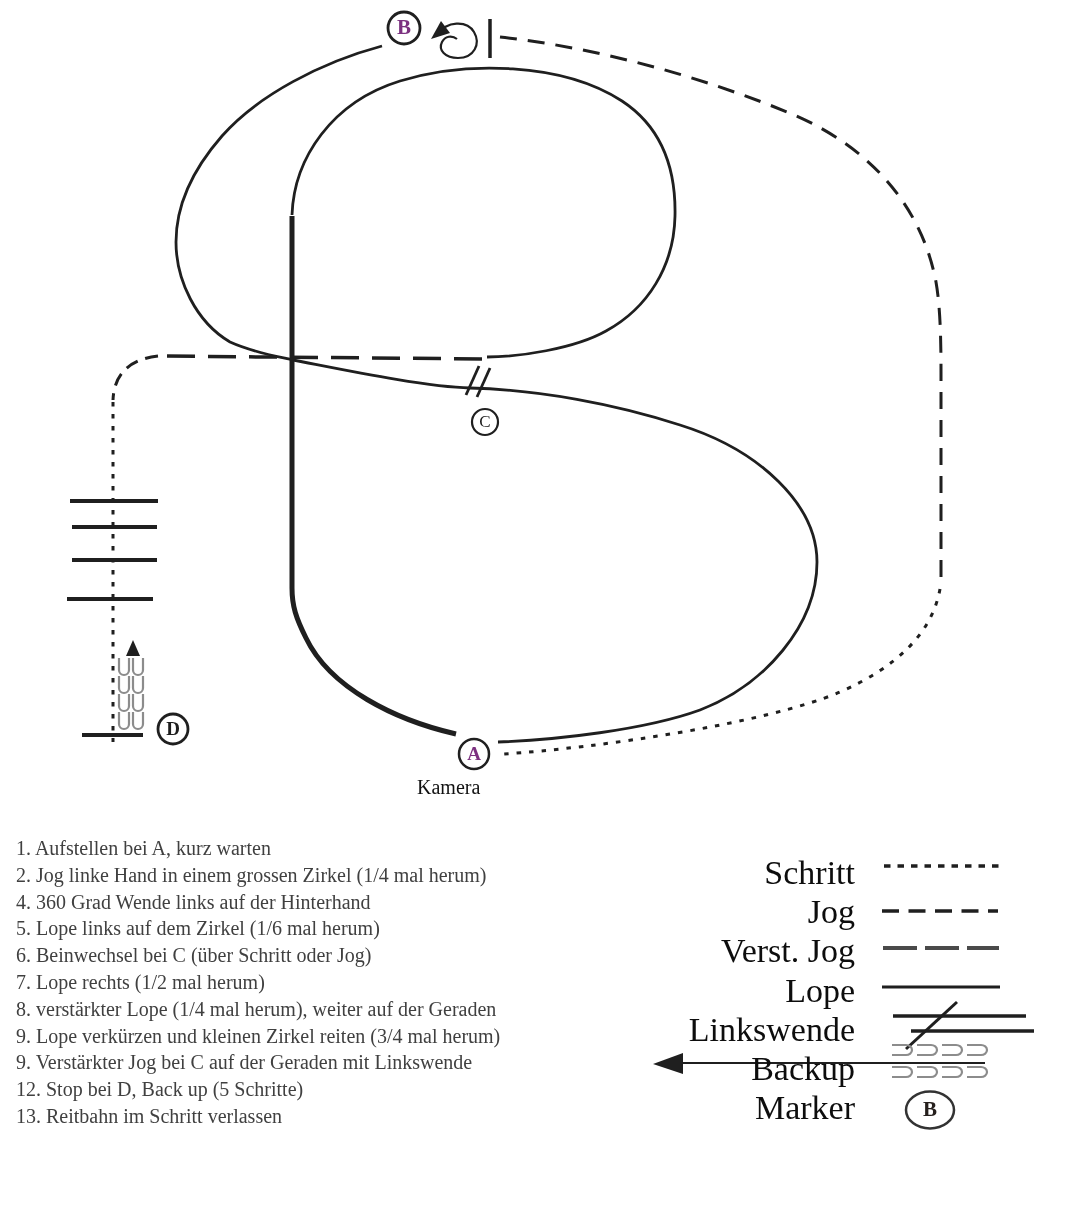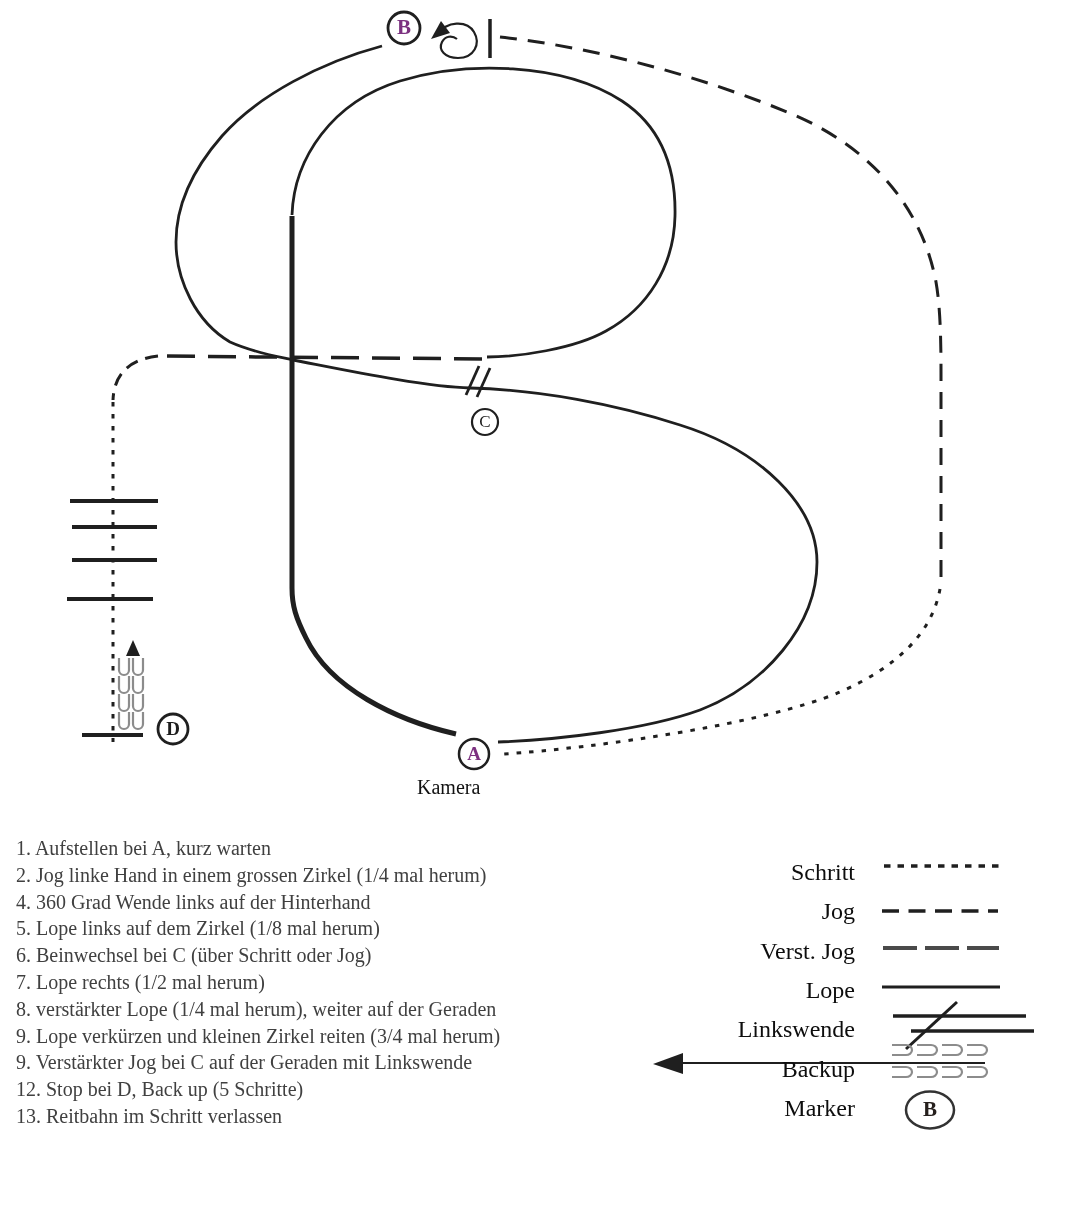--- a/index.html
+++ b/index.html
@@ -31,21 +31,21 @@
   }
   .instructions{
     position:absolute;left:8px;top:835px;width:640px;
     font-size:20px;line-height:26.8px;white-space:nowrap;color:#404040;margin-left:8px;
   }
   .legend{
     position:absolute;left:630px;top:853px;width:225px;
   }
   .legend-row{
     height:39.3px;display:flex;align-items:center;justify-content:flex-end;
-    font-size:24px;color:#0d0d0d;white-space:nowrap;
+    font-size:34px;color:#0d0d0d;white-space:nowrap;
   }
   .legend-marker-letter{
     position:absolute;left:930px;top:1110px;transform:translate(-50%,-52%);
     font-size:21px;font-weight:bold;color:#26201d;
   }
 </style>
 </head>
 <body>
 
 <div class="stage">
@@ -169,21 +169,21 @@
   <div class="marker-letter dark" style="left:485px;top:422px;font-size:17px;font-weight:normal;">C</div>
   <div class="marker-letter" style="left:474px;top:754px;font-size:19px;">A</div>
   <div class="marker-letter dark" style="left:173px;top:729px;font-size:19px;">D</div>
 
   <div class="camera-label">Kamera</div>
 
   <div class="instructions">
     <div>1. Aufstellen bei A, kurz warten</div>
     <div>2. Jog linke Hand in einem grossen Zirkel (1/4 mal herum)</div>
     <div>4. 360 Grad Wende links auf der Hinterhand</div>
-    <div>5. Lope links auf dem Zirkel (1/8 mal herum)</div>
+    <div>5. Lope links auf dem Zirkel (1/6 mal herum)</div>
     <div>6. Beinwechsel bei C (über Schritt oder Jog)</div>
     <div>7. Lope rechts (1/2 mal herum)</div>
     <div>8. verstärkter Lope (1/4 mal herum), weiter auf der Geraden</div>
     <div>9. Lope verkürzen und kleinen Zirkel reiten (3/4 mal herum)</div>
     <div>9. Verstärkter Jog bei C auf der Geraden mit Linkswende</div>
     <div>12. Stop bei D, Back up (5 Schritte)</div>
     <div>13. Reitbahn im Schritt verlassen</div>
   </div>
 
   <div class="legend">

